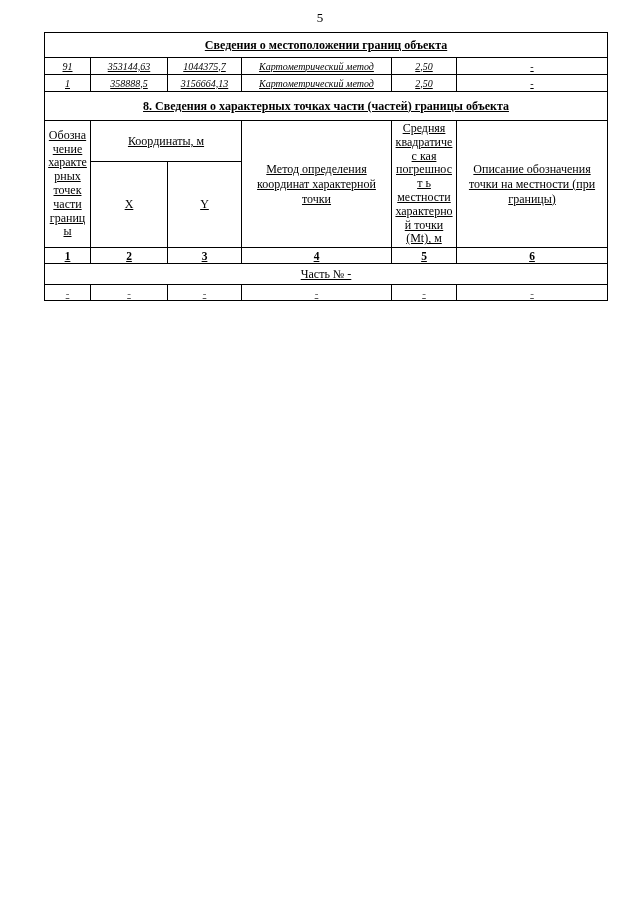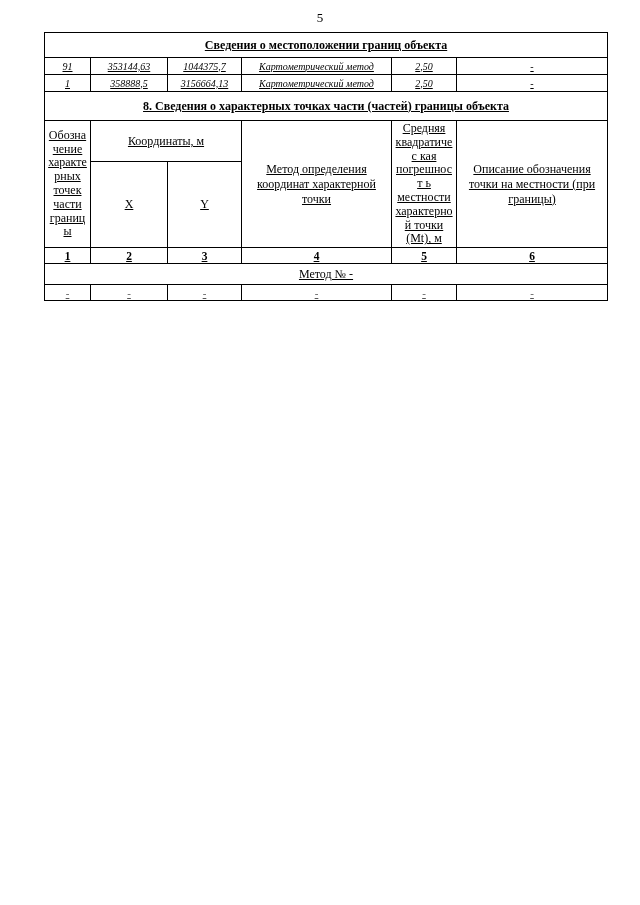--- a/index.html
+++ b/index.html
@@ -162,21 +162,21 @@
     <tr class="num-row">
       <td>1</td>
       <td>2</td>
       <td>3</td>
       <td>4</td>
       <td>5</td>
       <td>6</td>
     </tr>
 
     <tr>
-      <td colspan="6" class="part-cell">Метод № -</td>
+      <td colspan="6" class="part-cell">Часть № -</td>
     </tr>
 
     <tr class="dash-row">
       <td>-</td>
       <td>-</td>
       <td>-</td>
       <td>-</td>
       <td>-</td>
       <td>-</td>
     </tr>

